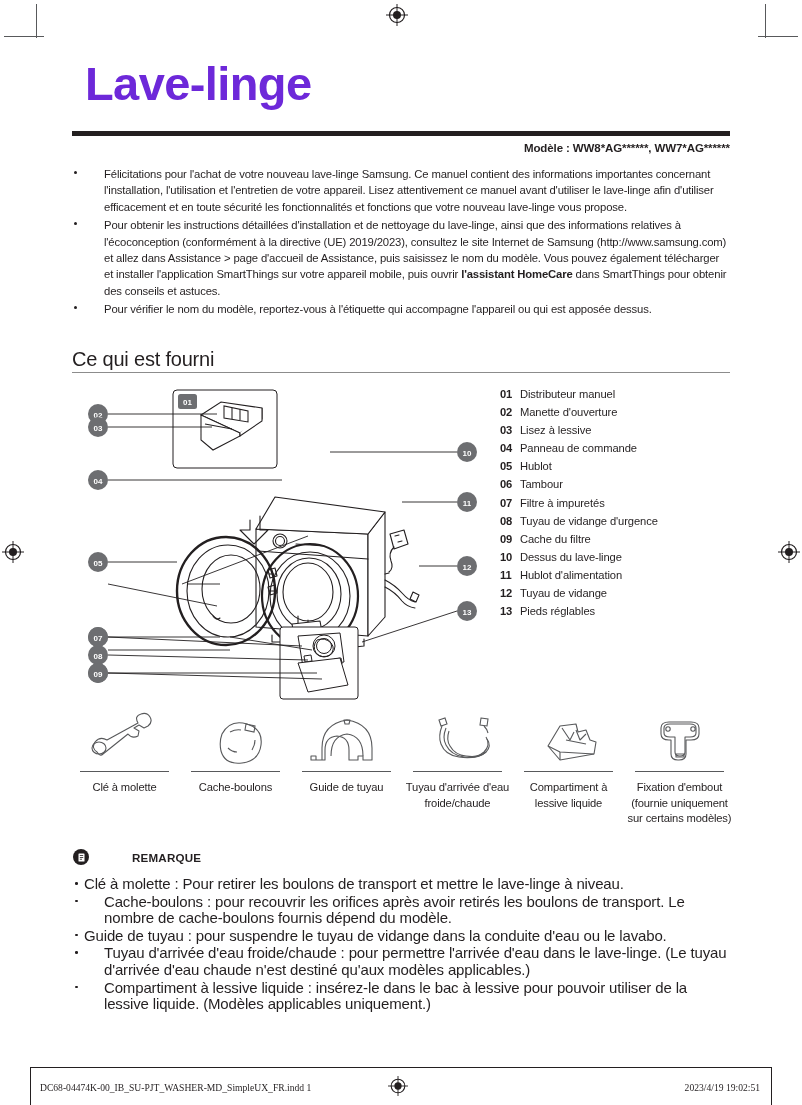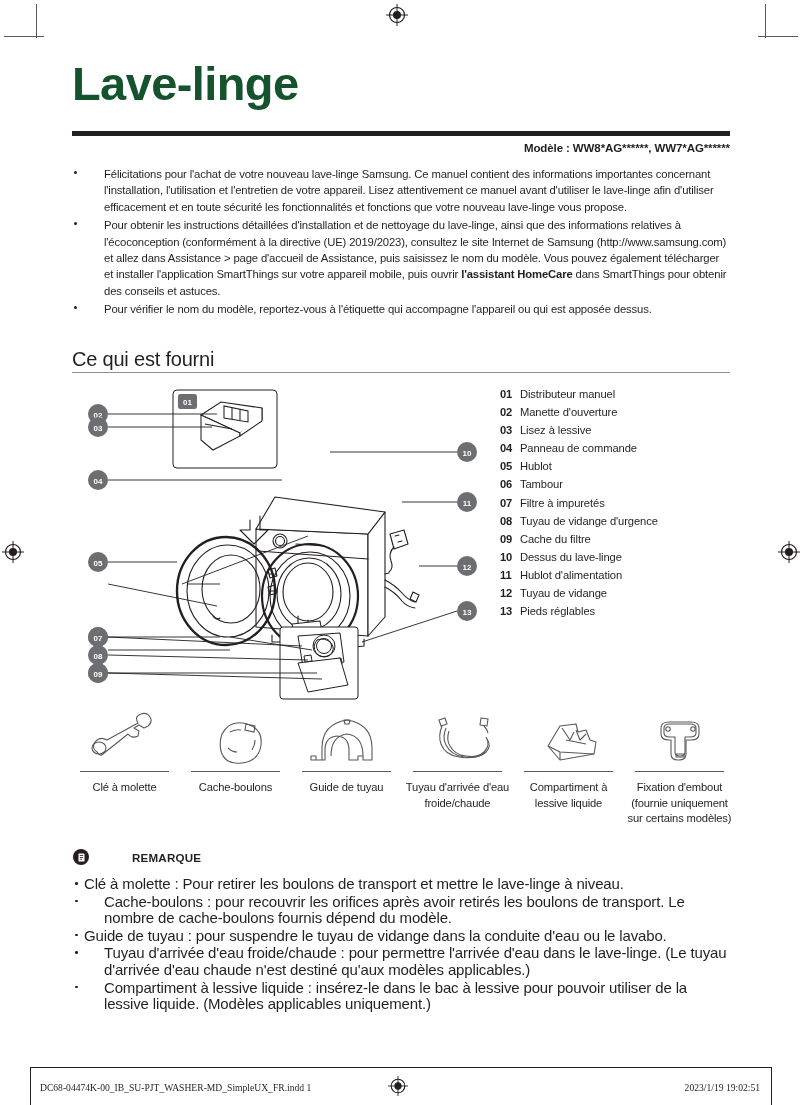--- a/index.html
+++ b/index.html
@@ -28,26 +28,26 @@
 
   
   .page {
     position: absolute;
     left: 0; top: 0;
     width: 802px; height: 1105px;
   }
 
   .title {
     position: absolute;
-    left: 72px; top: 60px;
+    left: 85px; top: 60px;
     font-size: 47px;
     font-weight: bold;
     letter-spacing: -0.6px;
     line-height: 1;
-    color: #14532d;
+    color: #6d28d9;
   }
 
   .title-rule {
     position: absolute;
     left: 72px; top: 131px;
     width: 658px; height: 5px;
     background: #231f20;
   }
 
   .model-line {
@@ -648,21 +648,21 @@
     <div class="nb wide">
       <span class="dot"></span>
       <span>Compartiment à lessive liquide : insérez-le dans le bac à lessive pour pouvoir utiliser de la lessive liquide. (Modèles applicables uniquement.)</span>
     </div>
   </div>
 
   <div class="footer-rule-top"></div>
   <div class="footer-bar-l"></div>
   <div class="footer-bar-r"></div>
   <div class="footer-left">DC68-04474K-00_IB_SU-PJT_WASHER-MD_SimpleUX_FR.indd   1</div>
-  <div class="footer-right">2023/1/19   19:02:51</div>
+  <div class="footer-right">2023/4/19   19:02:51</div>
   <div class="footer-reg">
     <svg width="20" height="20" viewBox="0 0 22 22">
       <circle cx="11" cy="11" r="7.5" fill="none" stroke="#231f20" stroke-width="1.2"></circle>
       <circle cx="11" cy="11" r="4" fill="#231f20"></circle>
       <line x1="11" y1="0" x2="11" y2="22" stroke="#231f20" stroke-width="1"></line>
       <line x1="0" y1="11" x2="22" y2="11" stroke="#231f20" stroke-width="1"></line>
     </svg>
   </div>
 
 </div>

